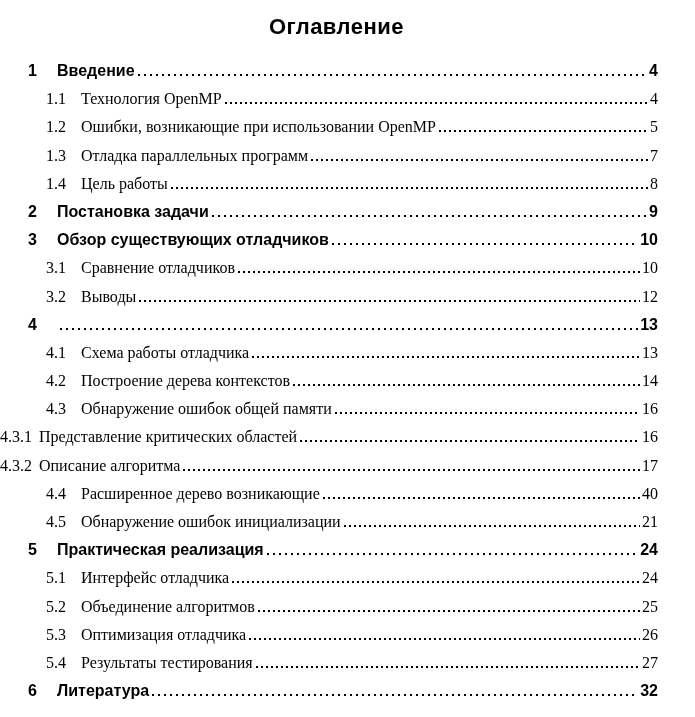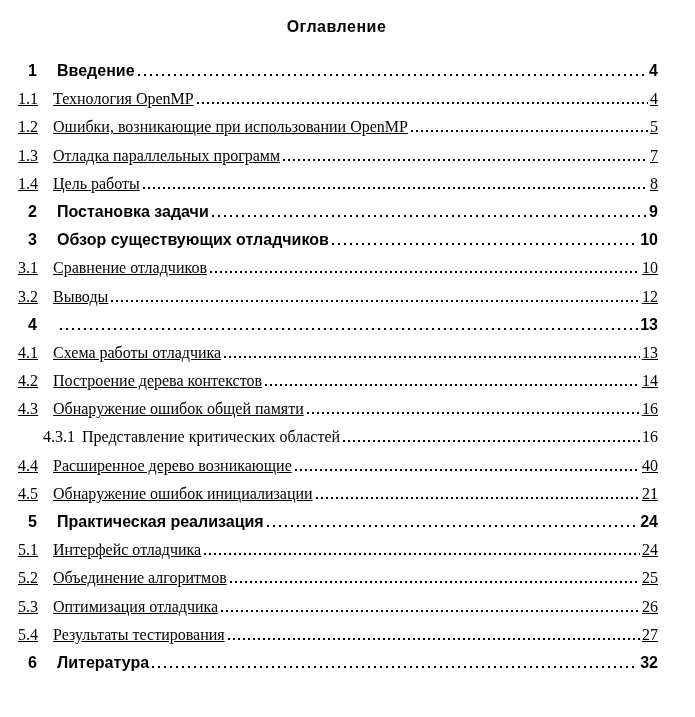--- a/index.html
+++ b/index.html
@@ -18,21 +18,21 @@
     box-sizing: border-box;
     width: 695px;
     height: 717px;
     padding: 14px 37px 0 0;
   }
   .doc-title {
     margin: 0 0 17px 0;
     text-align: center;
     font-family: "Liberation Sans", sans-serif;
     font-weight: bold;
-    font-size: 16px;
+    font-size: 22px;
     line-height: 26px;
     letter-spacing: 0.5px;
     padding-left: 15px;
   }
   .toc {
     display: block;
   }
   .toc-row {
     display: flex;
     align-items: baseline;
@@ -67,23 +67,23 @@
     font-weight: bold;
   }
   .toc-row.l1 .leader {
     height: 2.6px;
     margin-bottom: 0.5px;
     background-image: repeating-linear-gradient(to right, #000 0, #000 2.2px, transparent 2.2px, transparent 6px);
   }
   
   .toc-row.l1 { padding-left: 28px; }
   .toc-row.l1 .num { width: 29px; }
-  .toc-row.l2 { padding-left: 18px; text-decoration: underline; }
+  .toc-row.l2 { padding-left: 46px; }
   .toc-row.l2 .num { width: 35px; }
-  .toc-row.l3 { padding-left: 43px; }
+  .toc-row.l3 { }
   .toc-row.l3 .num { width: 39px; }
 </style>
 </head>
 <body>
 
 <div class="page">
   <h1 class="doc-title">Оглавление</h1>
   <nav class="toc">
       <div class="toc-row l1">
     <span class="num">1</span>
@@ -161,20 +161,26 @@
     <span class="entry-title">Обнаружение ошибок общей памяти</span>
     <span class="leader"></span>
     <span class="pagenum">16</span>
   </div>
       <div class="toc-row l3">
     <span class="num">4.3.1</span>
     <span class="entry-title">Представление критических областей</span>
     <span class="leader"></span>
     <span class="pagenum">16</span>
   </div>
+      <div class="toc-row l3">
+    <span class="num">4.3.2</span>
+    <span class="entry-title">Описание алгоритма</span>
+    <span class="leader"></span>
+    <span class="pagenum">17</span>
+  </div>
       <div class="toc-row l2">
     <span class="num">4.4</span>
     <span class="entry-title">Расширенное дерево возникающие</span>
     <span class="leader"></span>
     <span class="pagenum">40</span>
   </div>
       <div class="toc-row l2">
     <span class="num">4.5</span>
     <span class="entry-title">Обнаружение ошибок инициализации</span>
     <span class="leader"></span>

